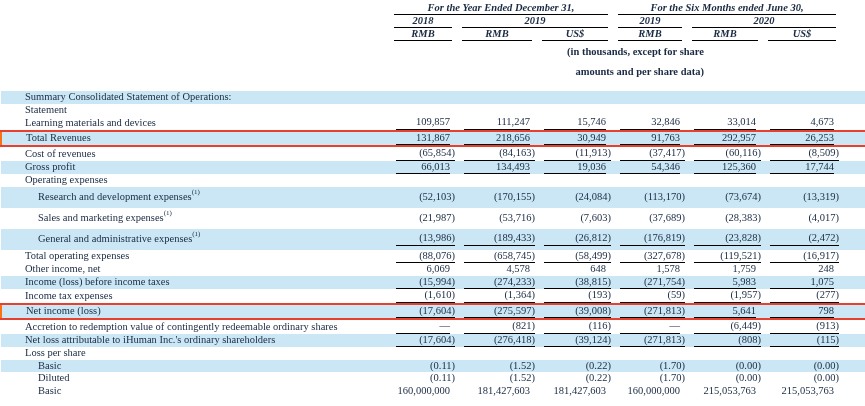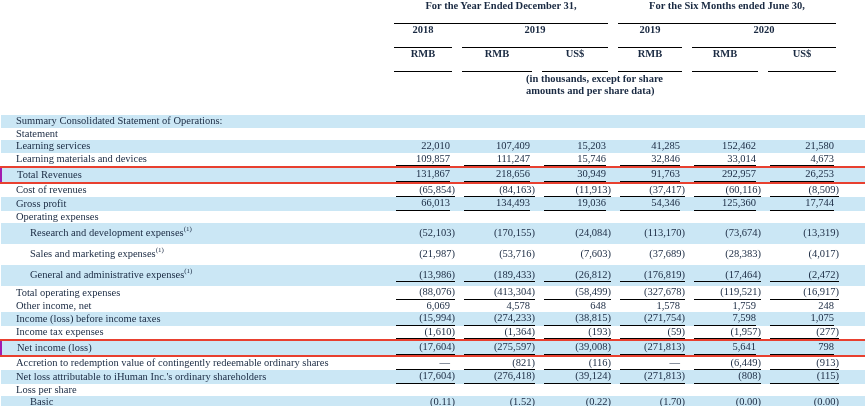--- a/index.html
+++ b/index.html
@@ -8,35 +8,35 @@
     font-family:"Liberation Serif","DejaVu Serif",serif;
     font-size:10.5px;color:#1a2a42;
   }
   table{border-collapse:collapse;table-layout:fixed;width:865px;}
   th,td{padding:0;margin:0;font-weight:normal;vertical-align:bottom;}
   thead th{font-weight:bold;text-align:center;}
   tr.hA{height:15px;}
   tr.hB{height:13px;}
   tr.hC{height:13px;}
   tr.hD{height:28px;vertical-align:top;}
-  .line{border-bottom:1.2px solid #000;margin:0 5px;padding-bottom:12px;}
-  .note{width:178px;margin:1px auto 18px;text-align:left;font-weight:bold;line-height:12px;}
+  .line{border-bottom:1.2px solid #000;margin:0 5px;padding-bottom:1px;font-style:italic;}
+  .note{width:178px;margin:1px auto 9px;text-align:right;font-weight:bold;line-height:20px;}
   tbody tr{height:12.5px;}
   tbody tr.tall{height:21px;}
   tbody td{line-height:12.5px;vertical-align:middle;white-space:nowrap;overflow:hidden;}
   tbody tr.stripe td{background:#cbe7f5;}
   tbody tr.bold{font-weight:bold;}
-  .label{text-align:left;padding-left:15px;}
-  .label.indent{padding-left:29px;}
+  .label{text-align:left;padding-left:24px;}
+  .label.indent{padding-left:37px;}
   .num{text-align:right;padding-right:7px;}
   .num.neg{padding-right:2px;}
   .num>div{margin-left:7px;}
   .num.ul>div{border-bottom:1px solid #000;}
   tbody tr.redbox td{border-top:2px solid #e8402f;border-bottom:2px solid #e8402f;}
-  tbody tr.redbox td:first-child{border-left:2px solid #a21caf;}
+  tbody tr.redbox td:first-child{border-left:2px solid #f97316;}
   tbody tr.redbox td:last-child{border-right:2px solid #e8402f;}
   sup{font-size:7px;line-height:0;position:relative;top:-1px;}
 </style>
 </head>
 <body>
 
 <table>
   <colgroup>
     <col style="width:388px">
       <col style="width:68px">
@@ -142,42 +142,20 @@
           <div></div>
         </td>
         <td class="num">
           <div></div>
         </td>
         <td class="num">
           <div></div>
         </td>
         <td></td>
       </tr>
-      <tr class="stripe">
-        <td class="label">Learning services</td>
-        <td class="num">
-          <div>22,010</div>
-        </td>
-        <td class="num">
-          <div>107,409</div>
-        </td>
-        <td class="num">
-          <div>15,203</div>
-        </td>
-        <td class="num">
-          <div>41,285</div>
-        </td>
-        <td class="num">
-          <div>152,462</div>
-        </td>
-        <td class="num">
-          <div>21,580</div>
-        </td>
-        <td></td>
-      </tr>
       <tr class="">
         <td class="label">Learning materials and devices</td>
         <td class="num ul">
           <div>109,857</div>
         </td>
         <td class="num ul">
           <div>111,247</div>
         </td>
         <td class="num ul">
           <div>15,746</div>
@@ -333,34 +311,34 @@
         <td class="num ul neg">
           <div>(189,433)</div>
         </td>
         <td class="num ul neg">
           <div>(26,812)</div>
         </td>
         <td class="num ul neg">
           <div>(176,819)</div>
         </td>
         <td class="num ul neg">
-          <div>(17,464)</div>
+          <div>(23,828)</div>
         </td>
         <td class="num ul neg">
           <div>(2,472)</div>
         </td>
         <td></td>
       </tr>
       <tr class="bold">
         <td class="label">Total operating expenses</td>
         <td class="num ul neg">
           <div>(88,076)</div>
         </td>
         <td class="num ul neg">
-          <div>(413,304)</div>
+          <div>(658,745)</div>
         </td>
         <td class="num ul neg">
           <div>(58,499)</div>
         </td>
         <td class="num ul neg">
           <div>(327,678)</div>
         </td>
         <td class="num ul neg">
           <div>(119,521)</div>
         </td>
@@ -399,21 +377,21 @@
         <td class="num ul neg">
           <div>(274,233)</div>
         </td>
         <td class="num ul neg">
           <div>(38,815)</div>
         </td>
         <td class="num ul neg">
           <div>(271,754)</div>
         </td>
         <td class="num ul">
-          <div>7,598</div>
+          <div>5,983</div>
         </td>
         <td class="num ul">
           <div>1,075</div>
         </td>
         <td></td>
       </tr>
       <tr class="">
         <td class="label">Income tax expenses</td>
         <td class="num ul neg">
           <div>(1,610)</div>

